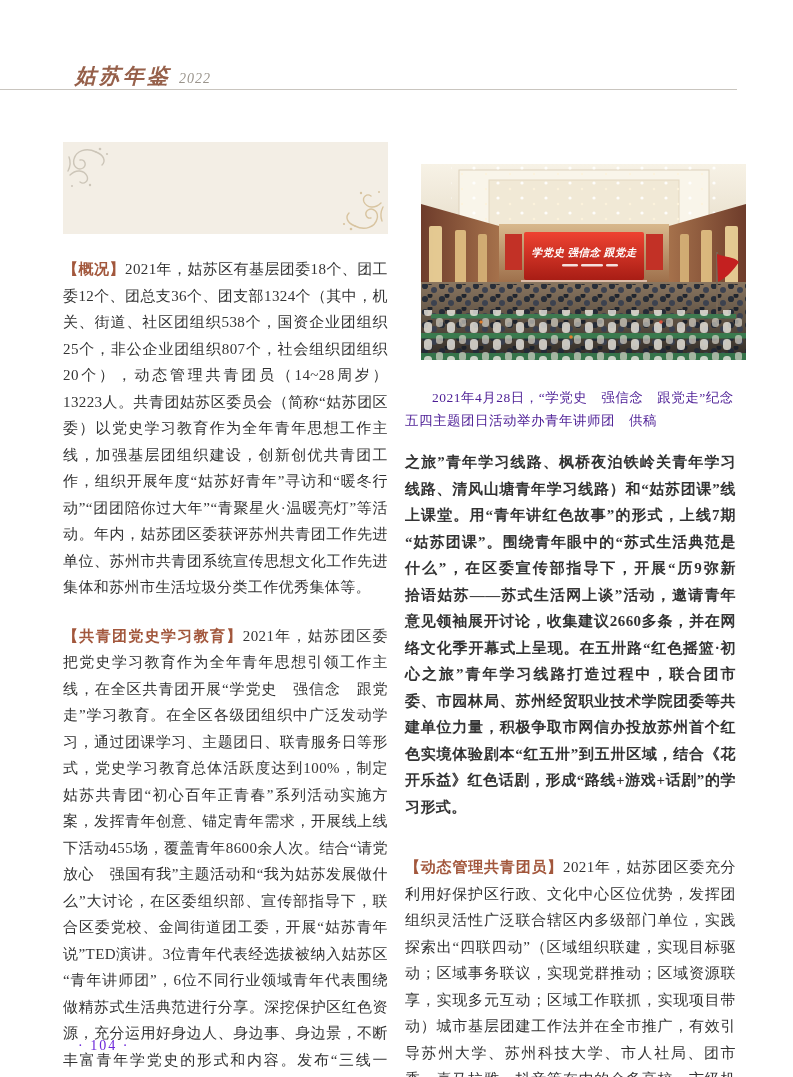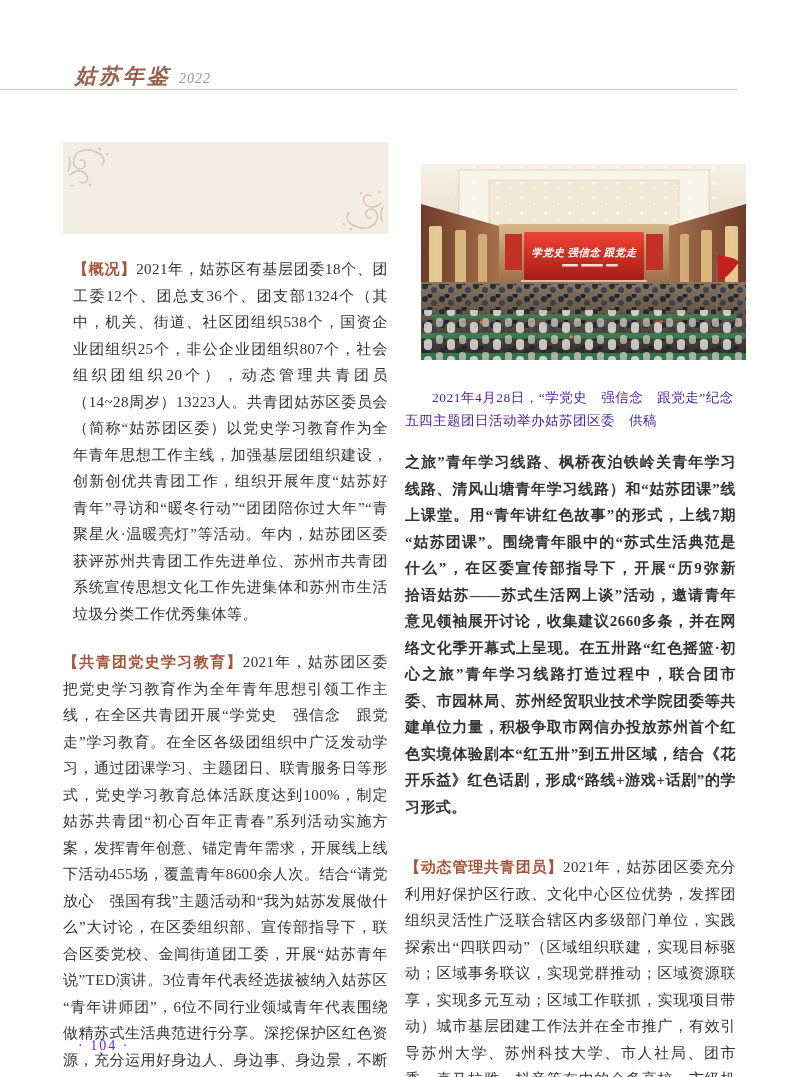--- a/index.html
+++ b/index.html
@@ -39,21 +39,21 @@
   .flourish.br{right:3px;bottom:1px;transform:rotate(180deg);}
   
   .para{
     margin:0;font-size:15px;line-height:26.5px;text-align:justify;
     letter-spacing:0.4px;color:#333333;
   }
   .sec-label{
     font-family:"Liberation Sans","DejaVu Sans",sans-serif;
     color:#a2573c;font-weight:bold;letter-spacing:0.5px;
   }
-  .gap-after-title{margin-top:22px;margin-left:10px;}
+  .gap-after-title{margin-top:22px;}
   .sec2-left{margin-top:22px;}
   .sec2-right{margin-top:34px;}
   
   .photo{display:block;width:325px;height:196px;line-height:0;}
   .photo svg{display:block;}
   .caption{
     margin-top:26px;font-size:13.5px;line-height:23px;color:#4c1d95;
     font-family:Liberation Serif, serif;letter-spacing:0.5px;
   }
   .cap-l1{text-indent:2em;text-align:justify;}
@@ -212,21 +212,21 @@
           <line x1="296" y1="88" x2="296" y2="150" stroke="#7b6a58" stroke-width="1.6"></line>
           <path d="M296,90 C306,94 312,92 318,98 C312,106 308,112 297,118 Z" fill="#c42020"></path>
         </g>
       </svg>
     </figure>
 
     <div class="caption">
       <div class="cap-l1">2021年4月28日，“学党史　强信念　跟党走”纪念</div>
       <div class="cap-l2">
         <span>五四主题团日活动举办</span>
-        <span class="credit">姑苏团区委　供稿</span>
+        <span class="credit">青年讲师团　供稿</span>
       </div>
     </div>
 
     <p class="para cont-para">之旅”青年学习线路、枫桥夜泊铁岭关青年学习线路、清风山塘青年学习线路）和“姑苏团课”线上课堂。用“青年讲红色故事”的形式，上线7期“姑苏团课”。围绕青年眼中的“苏式生活典范是什么”，在区委宣传部指导下，开展“历9弥新　拾语姑苏——苏式生活网上谈”活动，邀请青年意见领袖展开讨论，收集建议2660多条，并在网络文化季开幕式上呈现。在五卅路“红色摇篮·初心之旅”青年学习线路打造过程中，联合团市委、市园林局、苏州经贸职业技术学院团委等共建单位力量，积极争取市网信办投放苏州首个红色实境体验剧本“红五卅”到五卅区域，结合《花开乐益》红色话剧，形成“路线+游戏+话剧”的学习形式。</p>
 
     <p class="para sec2-right"><span class="sec-label">【动态管理共青团员】</span><span>2021年，姑苏团区委充分利用好保护区行政、文化中心区位优势，发挥团组织灵活性广泛联合辖区内多级部门单位，实践探索出“四联四动”（区域组织联建，实现目标驱动；区域事务联议，实现党群推动；区域资源联享，实现多元互动；区域工作联抓，实现项目带动）城市基层团建工作法并在全市推广，有效引导苏州大学、苏州科技大学、市人社局、团市委、喜马拉雅、抖音等在内的众多高校、市级机关单位及国资部门、重点互联网新兴企业凝聚起服务保护区发展建设的青春合</span></p>
 
   </div>
 
   <span class="pageno">·  104  ·</span>

